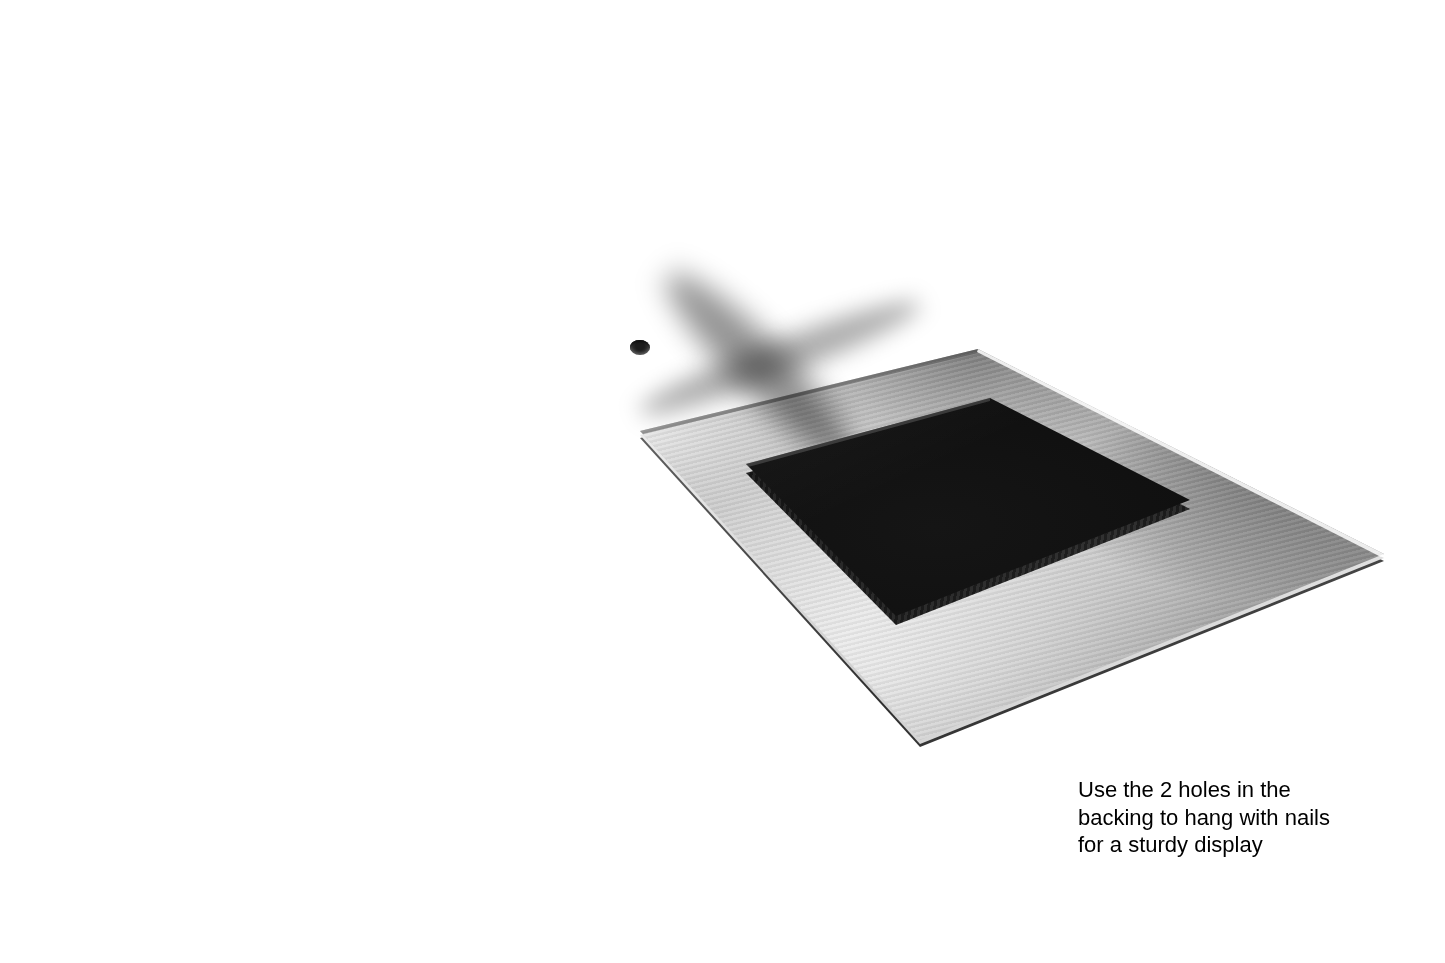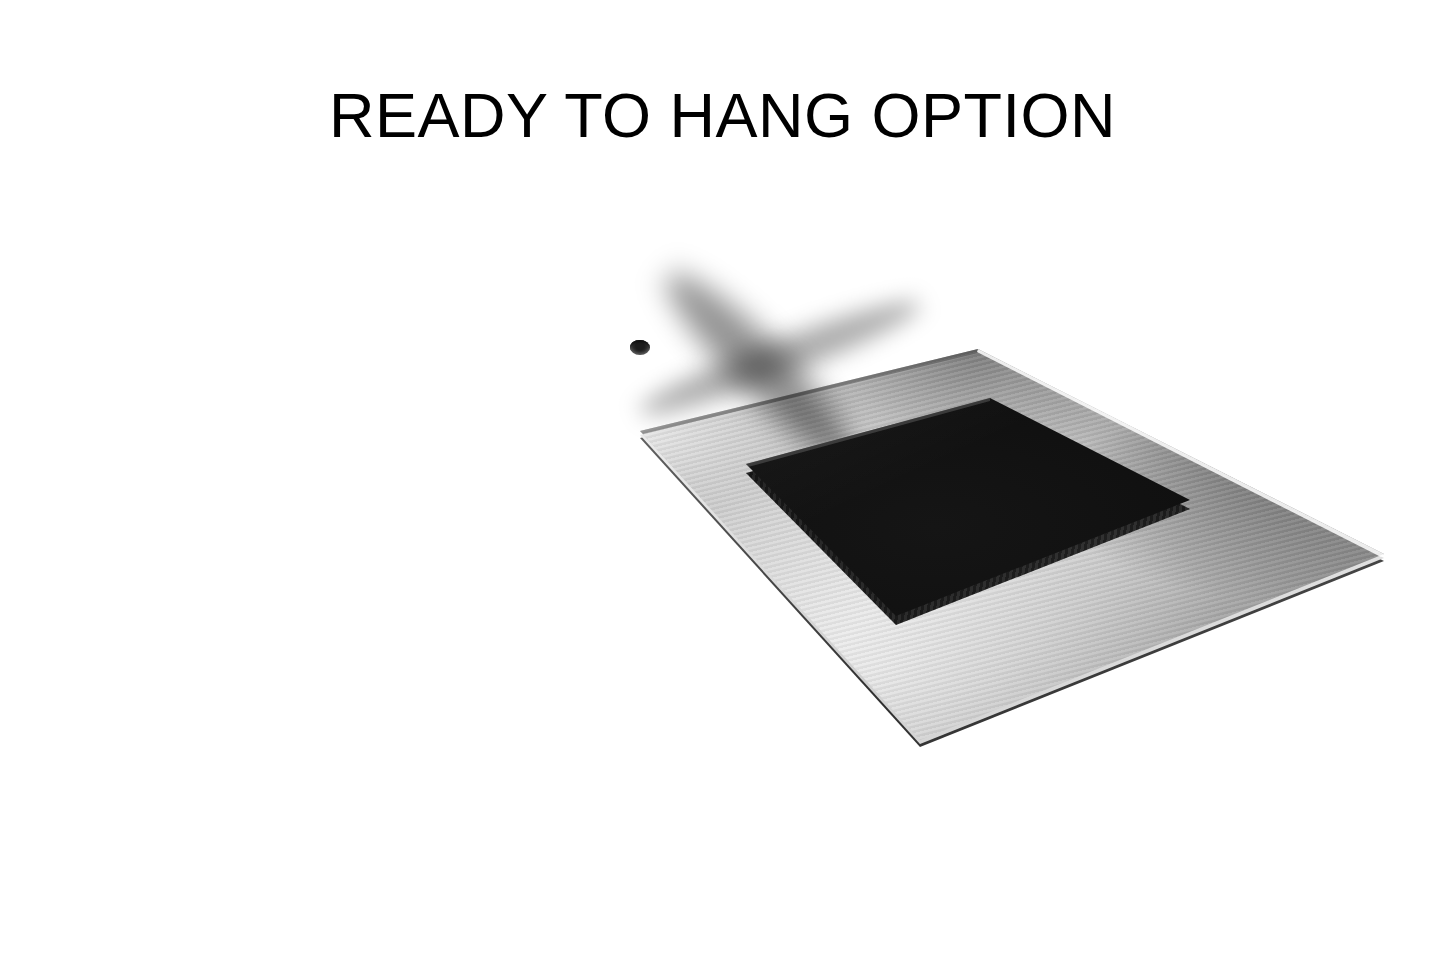--- a/index.html
+++ b/index.html
@@ -133,32 +133,34 @@
     box-shadow:inset 0 -2px 3px rgba(255,255,255,0.18), inset 0 2px 2px rgba(0,0,0,0.6);
   }
   .hole-left{left:163px;top:119px;width:19px;height:14px;}
   .hole-right{left:328px;top:67px;width:20px;height:15px;}
 </style>
 </head>
 <body>
 
 <div class="canvas">
 
-  <h1 class="page-title">READY TO HANG OPTION</h1>
 
 
   <figure class="figure" aria-label="Back view of a metal print: brushed silver aluminum panel with a black Gatorboard mounting block and two hanging holes">
     <div class="plate-under"></div>
     <div class="plate-mid"></div>
     <div class="plate-face"></div>
     <div class="plate-rim-topleft"></div>
     <div class="plate-rim-topright"></div>
     <div class="block-shadow-left"></div>
     <div class="block-shadow-right"></div>
     <div class="block-under"></div>
     <div class="block-face"></div>
     <div class="block-rim"></div>
     <div class="hole hole-left"></div>
     <div class="hole hole-right"></div>
   </figure>
 
+  <p class="caption">Use the 2 holes in the
+backing to hang with nails
+for a sturdy display</p>
 
 </div>
 
 </body></html>

